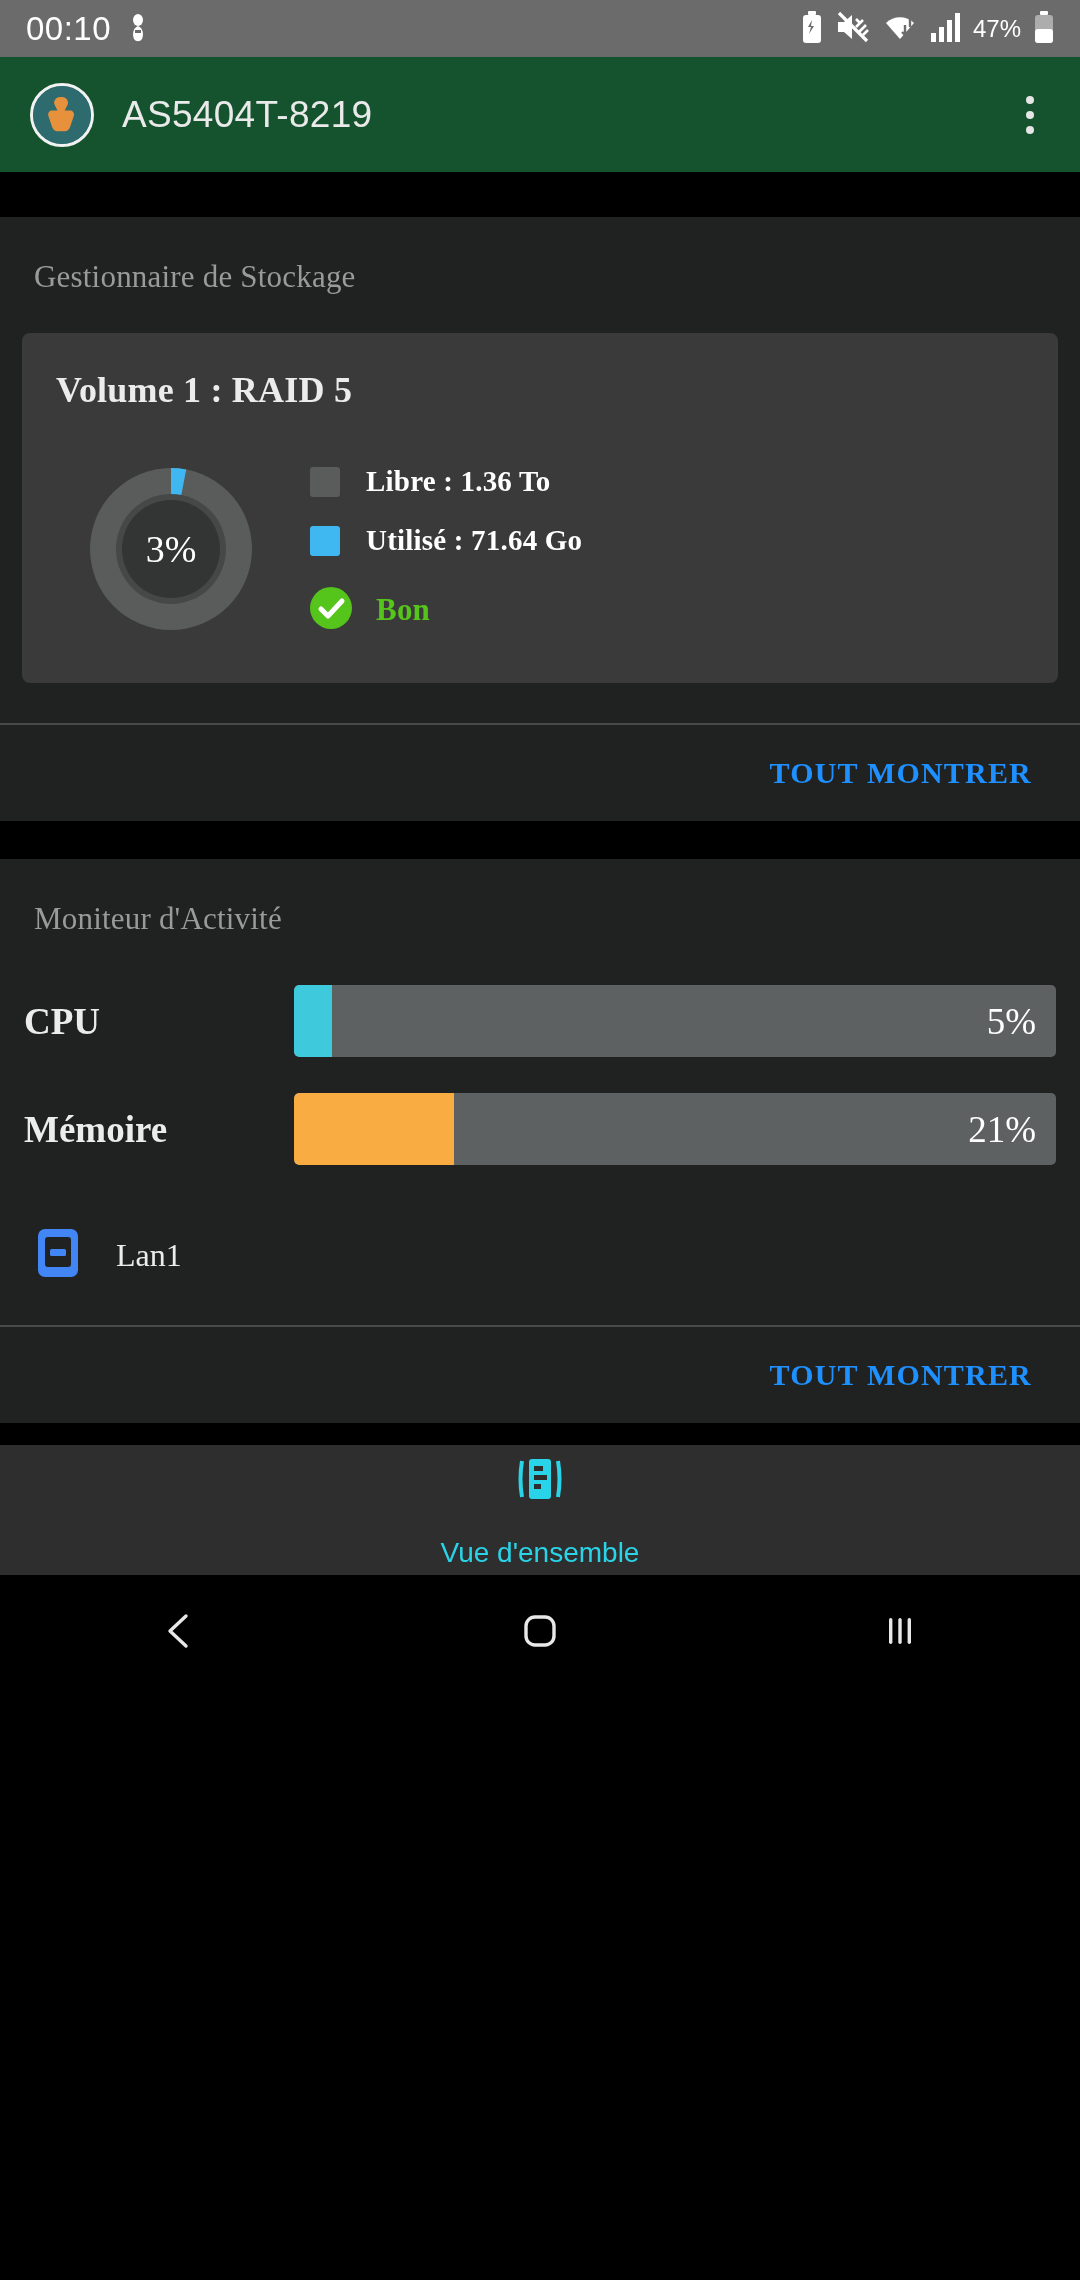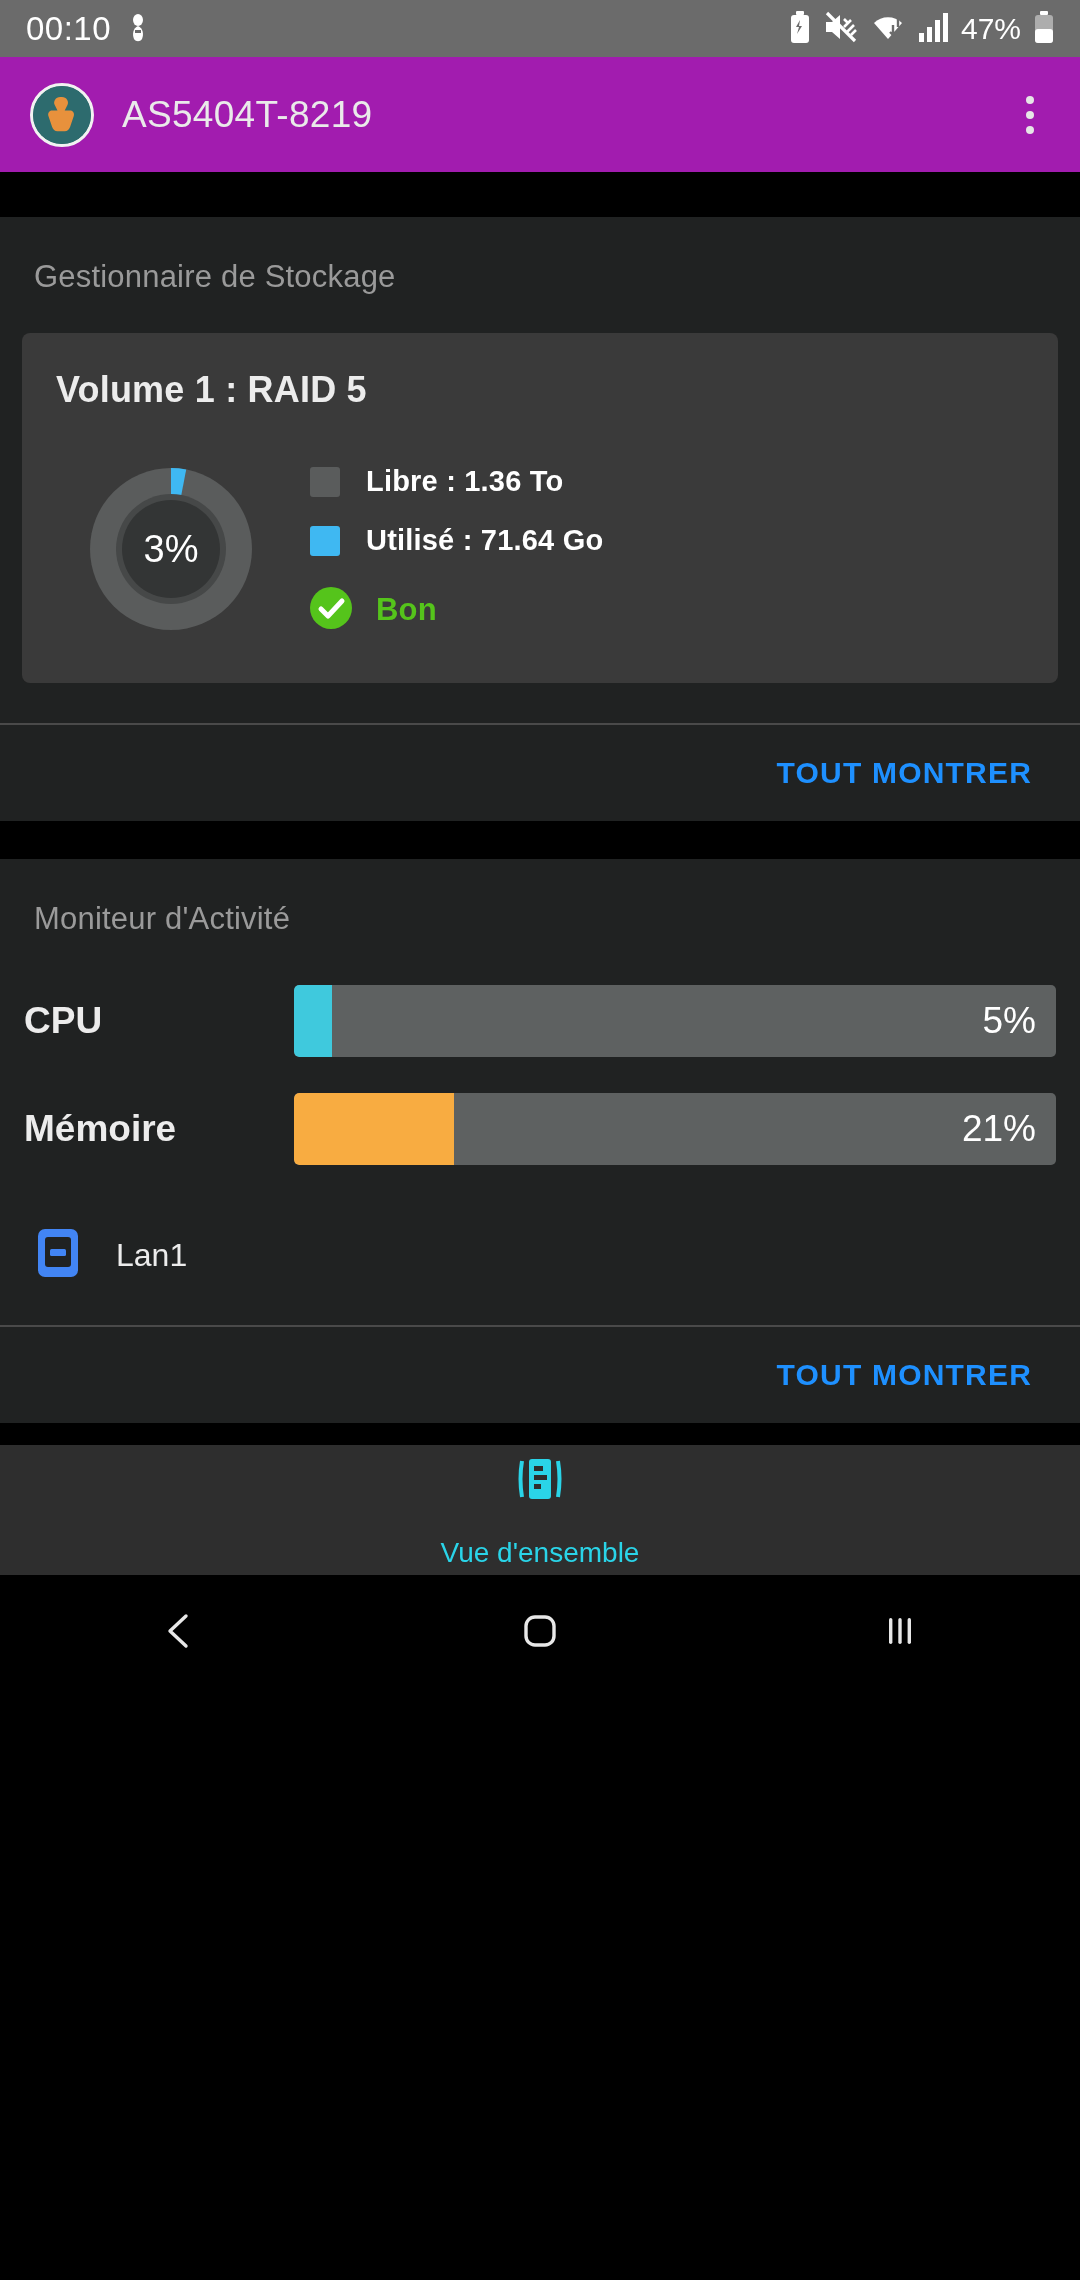--- a/index.html
+++ b/index.html
@@ -12,46 +12,46 @@
   .phone { position:relative; width:1080px; height:2280px; background:#000; }
 
   
   .statusbar {
     height:57px; background:#6b6b6b; display:flex; align-items:center;
     padding:0 26px; color:#fff;
   }
   .sb-left { display:flex; align-items:center; gap:14px; }
   .sb-clock { font-size:33px; letter-spacing:.5px; }
   .sb-right { margin-left:auto; display:flex; align-items:center; gap:13px; }
-  .sb-batt-pct { font-size:30px; letter-spacing:0px; }
+  .sb-batt-pct { font-size:24px; letter-spacing:0px; }
   .sb-ico { display:block; }
 
   
   .appbar {
-    height:115px; background:#a21caf; display:flex; align-items:center;
+    height:115px; background:#14532d; display:flex; align-items:center;
     padding:0 30px;
     text-align:center;
   }
   .avatar {
     width:64px; height:64px; border-radius:50%;
     background:#2a6b6b; border:3px solid #f2f2f2;
     display:flex; align-items:center; justify-content:center;
     overflow:hidden; flex:none;
   }
   .appbar-title {
     color:#eaeaea; font-size:37px; margin-left:28px; letter-spacing:.3px;
   }
   .kebab { margin-left:auto; display:flex; flex-direction:column; gap:7px; padding:14px 16px; cursor:pointer;}
   .kebab i { width:8px; height:8px; border-radius:50%; background:#e6e6e6; display:block; }
 
   
   .gap { background:#000; }
 
   
-  .section { background:#202222; }
+  .section { background:#202222;font-family:Liberation Serif, serif; }
   .section-title {
     color:#9a9a9a; font-size:31px; padding:42px 34px 0 34px; letter-spacing:.2px;
   }
 
   
   .vol-card {
     margin:38px 22px 0 22px; background:#3a3a3a; border-radius:8px;
     padding:36px 19px 34px 34px;
   }
   .vol-title { color:#ececec; font-size:36px; font-weight:bold; letter-spacing:.2px; }

